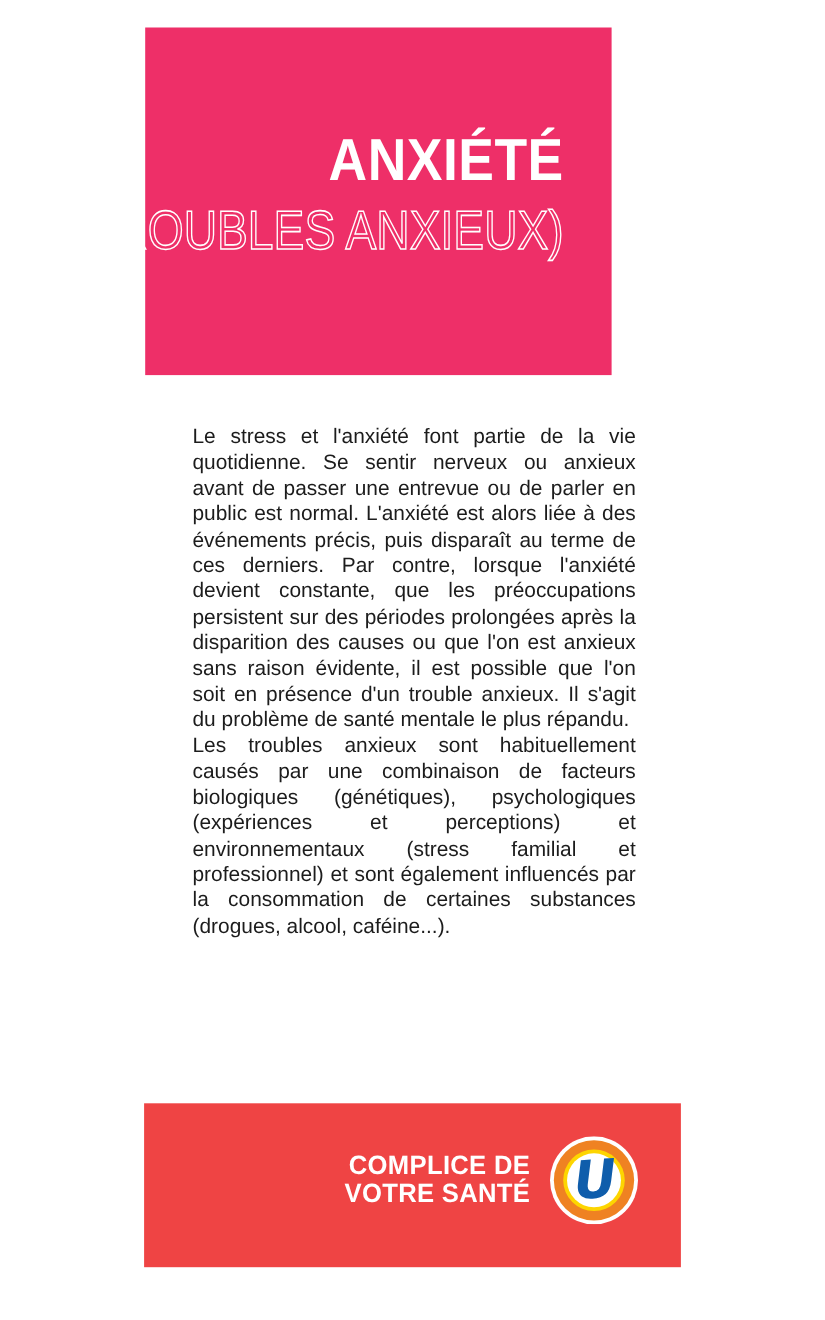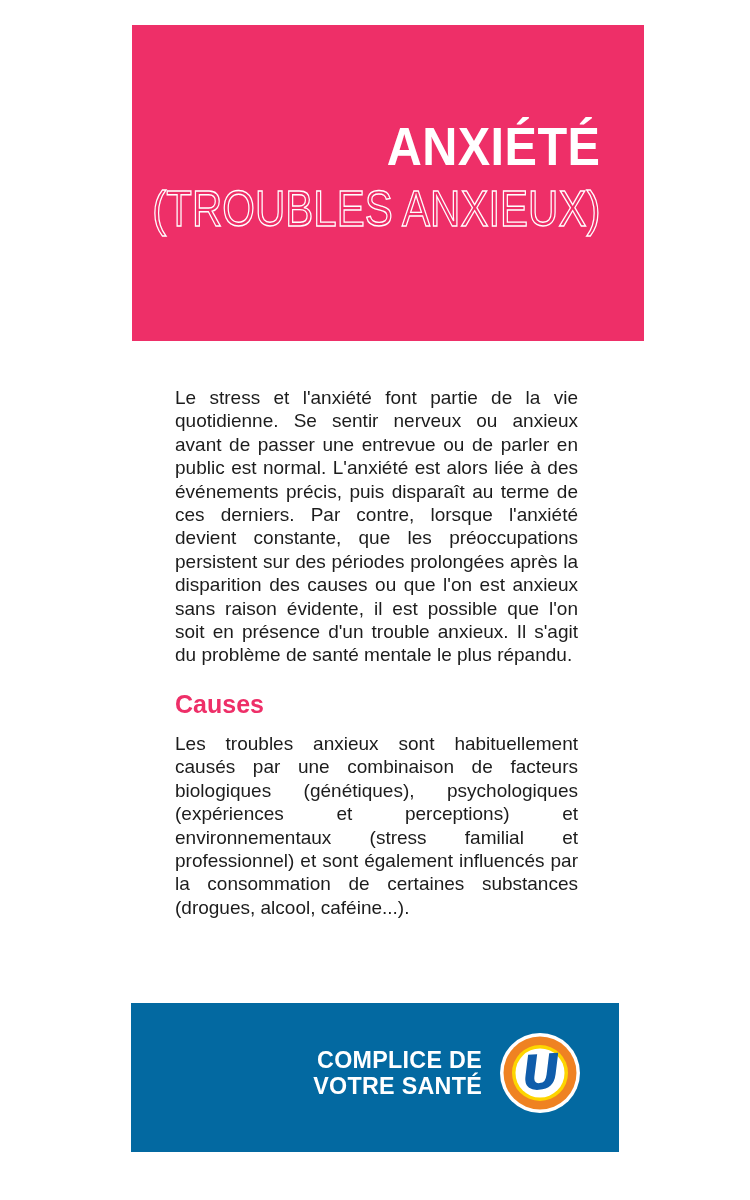--- a/index.html
+++ b/index.html
@@ -7,22 +7,23 @@
     width: 750px; height: 1200px;
     background: #ffffff;
     position: relative;
     font-family: "Liberation Sans", sans-serif;
     overflow: hidden;
   }
 
   
   .top-banner {
     position: absolute; left: 132px; top: 25px;
-    width: 512px; height: 316px;
+    width: 393px; height: 316px;
     background: #ee2f68;
+    padding-left: 31px;
   }
   .title-block {
     position: absolute; right: 44px; top: 92px;
     text-align: right;
   }
   .main-title {
     margin: 0;
     font-size: 54px; line-height: 58px;
     font-weight: 800;
     color: #ffffff;
@@ -57,21 +58,21 @@
     margin: 24px 0 15px 0;
     font-size: 25px; line-height: 26px;
     font-weight: 700;
     color: #ee2f68;
   }
 
   
   .bottom-banner {
     position: absolute; left: 131px; top: 1003px;
     width: 488px; height: 149px;
-    background: #0369a1;
+    background: #ef4444;
   }
   .footer-row {
     position: absolute; right: 39px; top: 30px;
     display: flex; align-items: center;
   }
   .tagline {
     text-align: right;
     color: #ffffff;
     font-weight: 700;
     font-size: 24px; line-height: 26.5px;
@@ -87,21 +88,20 @@
 
 <header class="top-banner">
   <div class="title-block">
     <h1 class="main-title">ANXIÉTÉ</h1>
     <div class="sub-title">(TROUBLES ANXIEUX)</div>
   </div>
 </header>
 
 <main class="content">
   <p class="paragraph">Le stress et l'anxiété font partie de la vie quotidienne. Se sentir nerveux ou anxieux avant de passer une entrevue ou de parler en public est normal. L'anxiété est alors liée à des événements précis, puis disparaît au terme de ces derniers. Par contre, lorsque l'anxiété devient constante, que les préoccupations persistent sur des périodes prolongées après la disparition des causes ou que l'on est anxieux sans raison évidente, il est possible que l'on soit en présence d'un trouble anxieux. Il s'agit du problème de santé mentale le plus répandu.</p>
-  <h2 class="section-heading">Causes</h2>
   <p class="paragraph">Les troubles anxieux sont habituellement causés par une combinaison de facteurs biologiques (génétiques), psychologiques (expériences et perceptions) et environnementaux (stress familial et professionnel) et sont également influencés par la consommation de certaines substances (drogues, alcool, caféine...).</p>
 </main>
 
 <footer class="bottom-banner">
   <div class="footer-row">
     <div class="tagline">
       <div>COMPLICE DE</div>
       <div>VOTRE SANTÉ</div>
     </div>
     <svg class="logo-badge" viewBox="0 0 80 80" xmlns="http://www.w3.org/2000/svg" aria-hidden="true">

